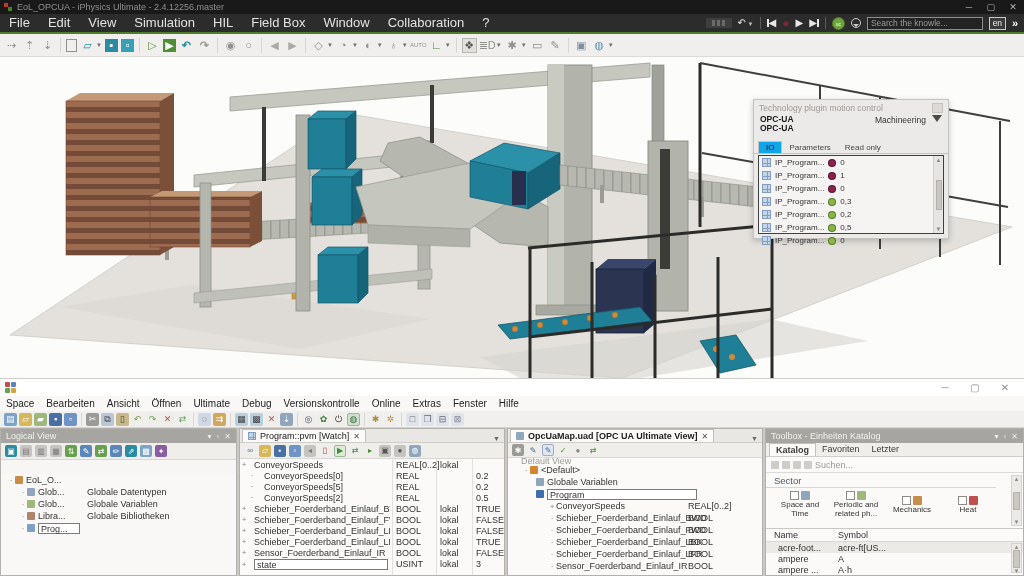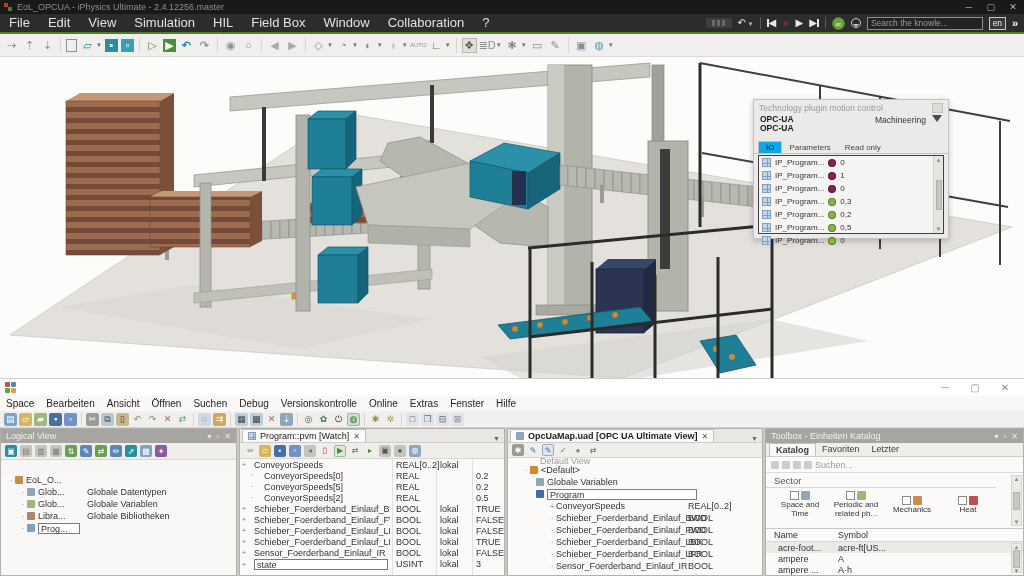--- a/index.html
+++ b/index.html
@@ -388,21 +388,21 @@
     <span class="wbtn">▢</span>
     <span class="wbtn">✕</span>
   </span>
 </div>
 
 <div class="abs" id="as-menu">
   <span class="mi">Space</span>
   <span class="mi">Bearbeiten</span>
   <span class="mi">Ansicht</span>
   <span class="mi">Öffnen</span>
-  <span class="mi">Suchen</span>
+  <span class="mi">Ultimate</span>
   <span class="mi">Debug</span>
   <span class="mi">Versionskontrolle</span>
   <span class="mi">Online</span>
   <span class="mi">Extras</span>
   <span class="mi">Fenster</span>
   <span class="mi">Hilfe</span>
 </div>
 
 <div class="abs" id="as-toolbar">
   <span class="aico" style="background:#7ca3c6">▤</span>
@@ -604,21 +604,21 @@
       </div>
     <div class="ptb" style="height:15px">
       <span class="sico" style="background:#9a9a96">✱</span>
       <span class="sico" style="background:#efeeeb;color:#4a6fa5">✎</span>
       <span class="sico pressed" style="background:#dfe6ef;color:#4a6fa5;border:1px solid #9bacc4">✎</span>
       <span class="sico" style="background:#efeeeb;color:#3e8e2f">✓</span>
       <span class="sico" style="background:#efeeeb;color:#8a8a86">●</span>
       <span class="sico" style="background:#efeeeb;color:#3e8e2f">⇄</span>
     </div>
     <div style="position:absolute;top:29px;bottom:0;left:0;right:0;background:#fbfaf8">
-      <div class="trow muted" style="height:6px;overflow:hidden;padding-left:32px">
+      <div class="trow muted" style="height:6px;overflow:hidden;padding-left:13px">
           <span>Default View</span>
         </div>
       <div class="trow" style="padding-left:14px">
           <span class="marker">·</span>
           <span class="nico" style="background:#d1862f"></span>
           <span>&lt;Default&gt;</span>
         </div>
       <div class="trow" style="padding-left:28px">
           <span class="nico" style="background:#8fa6bd"></span>
           <span>Globale Variablen</span>

